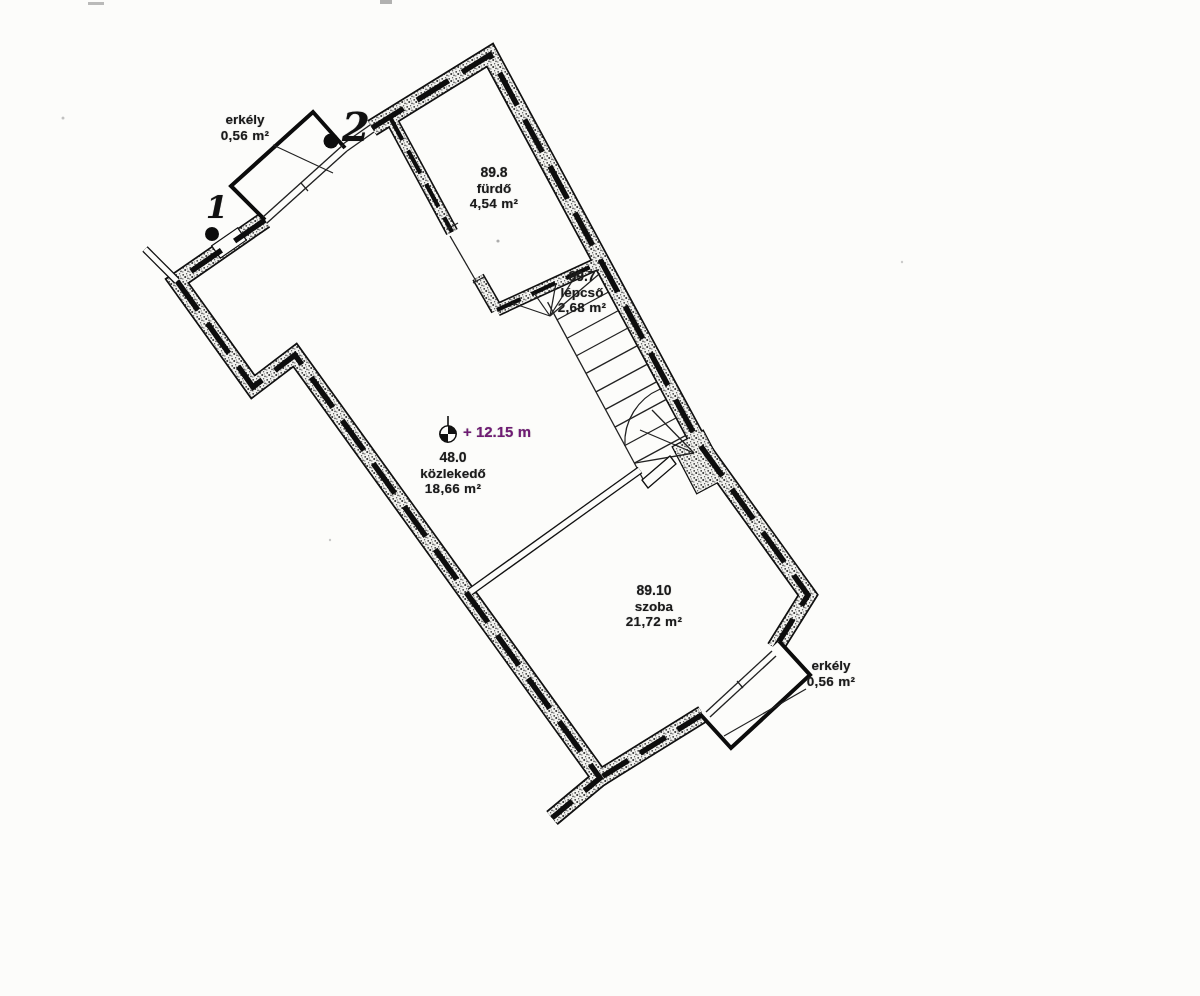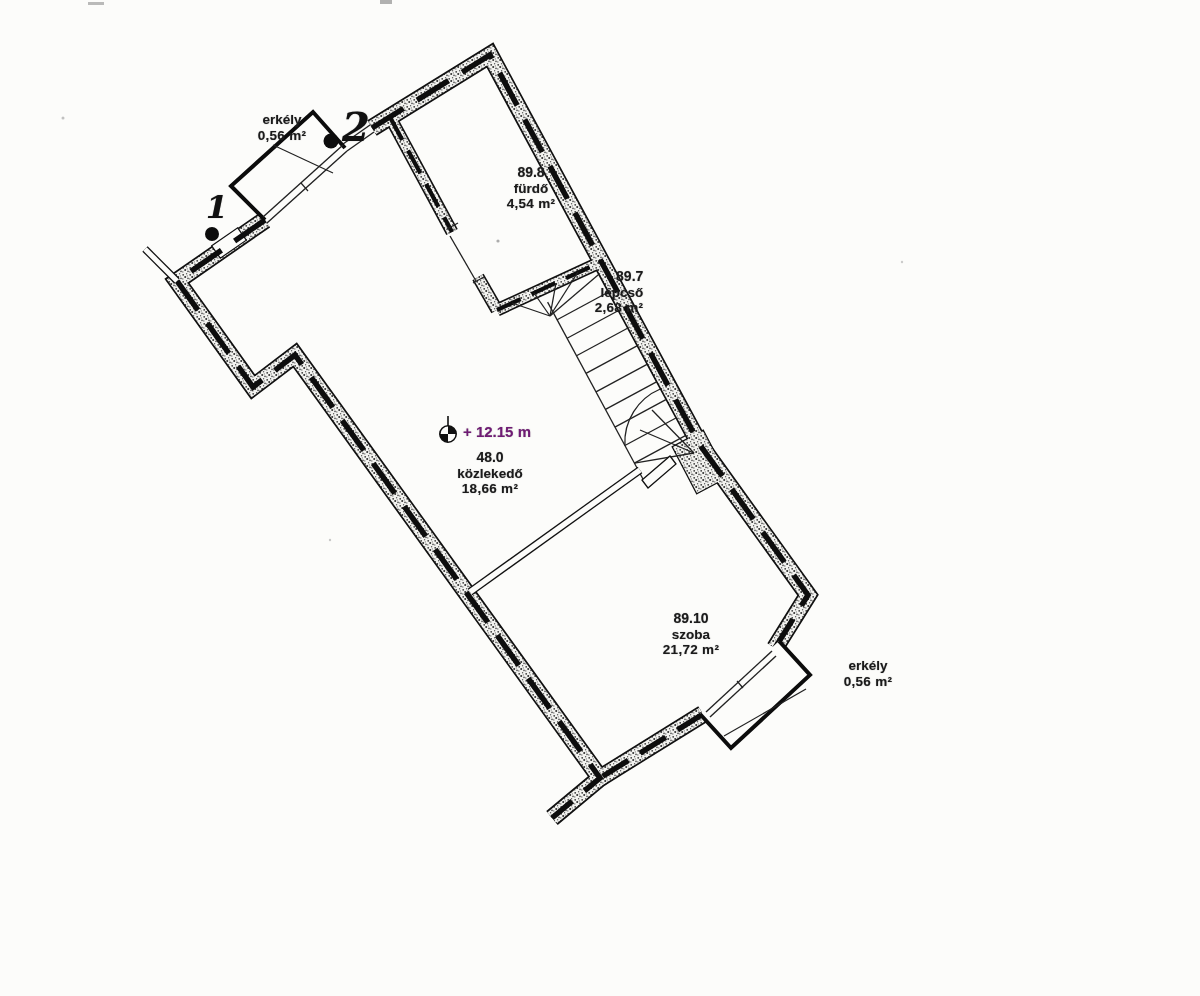--- a/index.html
+++ b/index.html
@@ -7,21 +7,20 @@
     position:relative;width:1200px;height:996px;overflow:hidden;
     background:#fcfcfa;
     font-family:"Liberation Sans",sans-serif;
   }
   .canvas svg{position:absolute;left:0;top:0;}
   .lbl{
     position:absolute;transform:translate(-50%,-50%);
     text-align:center;color:#1b1b1b;font-weight:bold;
     font-size:13.5px;line-height:15.5px;white-space:nowrap;
     text-shadow:0 0 1px rgba(60,60,60,.55);
-    margin-left:37px;
   }
   .lbl .rid{font-size:14px;}
   .lbl .rarea{letter-spacing:.3px;}
   .marker{
     position:absolute;transform:translate(-50%,-50%);
     font-family:"DejaVu Serif","Liberation Serif",serif;
     font-style:italic;font-weight:bold;color:#111;
     text-shadow:0 0 1px rgba(40,40,40,.5);
   }
   .elev{
@@ -172,35 +171,35 @@
     <div>erkély</div>
     <div class="rarea">0,56 m²</div>
   </div>
 
   <div class="lbl" style="left:494px;top:188px;">
     <div class="rid">89.8</div>
     <div class="rname">fürdő</div>
     <div class="rarea">4,54 m²</div>
   </div>
 
-  <div class="lbl" style="left:582px;top:292px;text-align:right;">
+  <div class="lbl" style="left:582px;top:292px;">
     <div class="rid">89.7</div>
     <div class="rname">lépcső</div>
     <div class="rarea">2,68 m²</div>
   </div>
 
   <div class="elev" style="left:463px;top:431px;">+ 12.15 m</div>
 
   <div class="lbl" style="left:453px;top:473px;">
     <div class="rid">48.0</div>
     <div class="rname">közlekedő</div>
     <div class="rarea">18,66 m²</div>
   </div>
 
-  <div class="lbl" style="left:654px;top:634px;">
+  <div class="lbl" style="left:654px;top:606px;">
     <div class="rid">89.10</div>
     <div class="rname">szoba</div>
     <div class="rarea">21,72 m²</div>
   </div>
 
   <div class="lbl" style="left:831px;top:673px;">
     <div>erkély</div>
     <div class="rarea">0,56 m²</div>
   </div>
 

